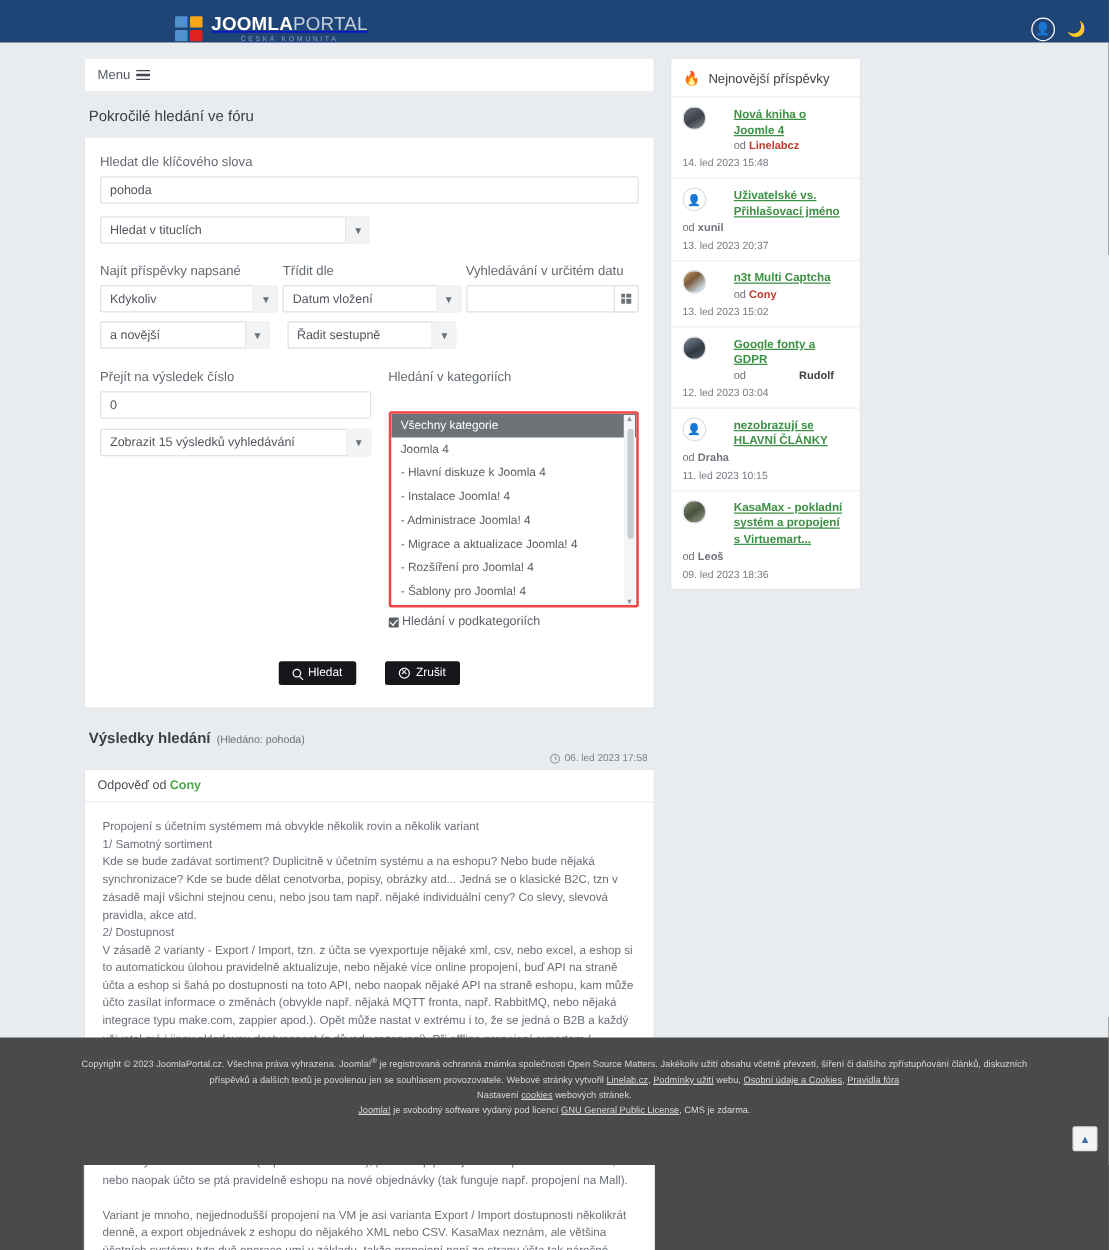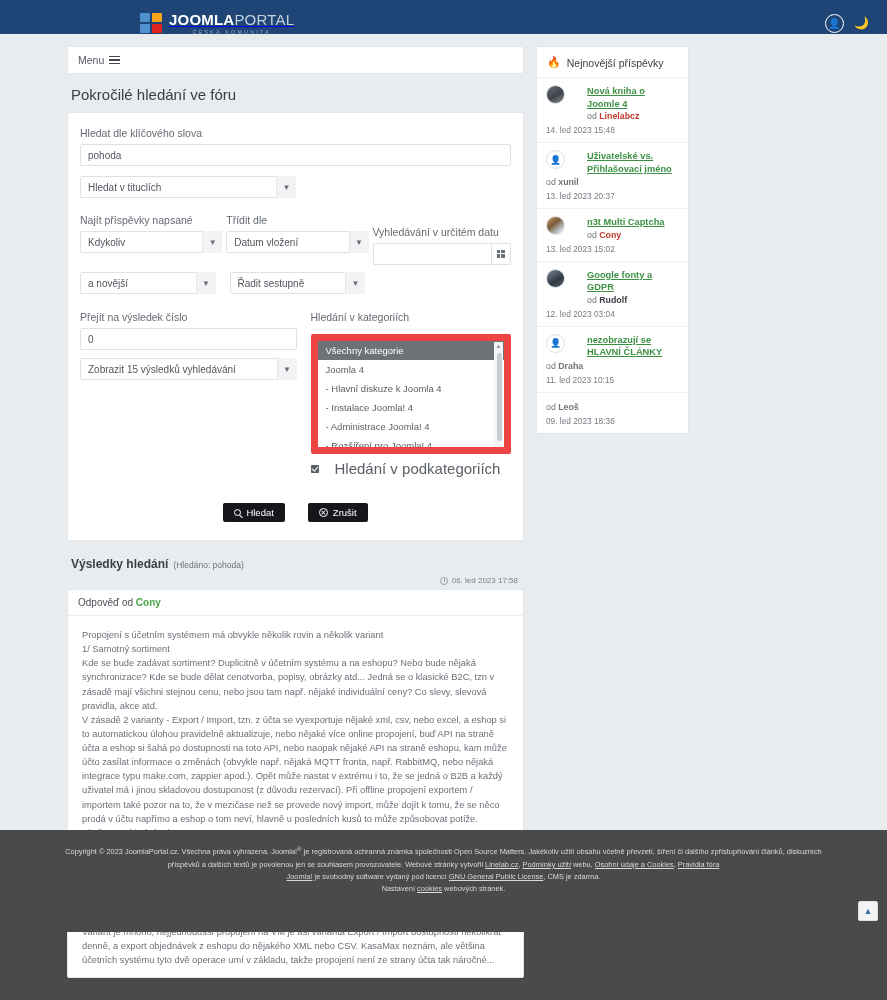--- a/index.html
+++ b/index.html
@@ -80,21 +80,21 @@
     padding: 7px 10px;
     display: flex; align-items: center; gap: 5px;
     font-size: 10.5px; color: #555b63;
     background: #fff;
     border: 1px solid #e4e6ea;
   }
   .hamburger { display: inline-flex; flex-direction: column; gap: 2px; }
   .hamburger i { display: block; width: 11px; height: 1.6px; background: #44484e; }
 
   .page-title {
-    font-size: 15px; color: #3a3e45; font-weight: normal;
+    font-size: 12px; color: #3a3e45; font-weight: normal;
     margin: 12px 0 9px 4px;
   }
 
   
   .formcard { padding: 14px 12px 14px 12px; }
   .lbl {
     font-size: 10.5px; color: #646a72; margin-bottom: 5px; display: block;
   }
   .inp {
     width: 100%; height: 22px;
@@ -112,21 +112,21 @@
   }
   .sel-arrow {
     position: absolute; right: 0; top: 0;
     width: 20px; height: 22px;
     background: #f2f3f5; border-left: 1px solid #e4e6ea;
     border-radius: 0 2px 2px 0;
     display: flex; align-items: center; justify-content: center;
     color: #6b7077; font-size: 8px;
   }
   .row-3 { display: flex; gap: 4px; margin-top: 16px; }
-  .c1 { width: 152px; } .c2 { width: 152px; } .c3 { width: 148px; margin-top: 12px; }
+  .c1 { width: 152px; } .c2 { width: 152px; } .c3 { width: 148px; }
   .row-3b { display: flex; gap: 14px; margin-top: 7px; }
   .date-wrap { position: relative; }
   .date-inp {
     width: 100%; height: 22px;
     border: 1px solid #dfe1e5; border-radius: 2px; background: #fff;
     padding: 0 26px 0 7px; font-size: 10px;
   }
   .cal-btn {
     position: absolute; right: 0; top: 0;
     width: 20px; height: 22px;
@@ -140,24 +140,24 @@
     gap: 1.3px;
   }
   .cal-glyph i { background: #6b7077; display: block; }
 
   .row-4 { display: flex; gap: 14px; margin-top: 17px; }
   .left-col { width: 230px; }
   .right-col { width: 213px; }
 
   
   .catbox {
-    border: 7px solid #ef4444; border-radius: 2px;
-    background: #fff; height: 120px;
+    border: 2px solid #ef4444; border-radius: 2px;
+    background: #fff; height: 157px;
     position: relative; overflow: hidden;
-    margin-top: 11px;
+    margin-top: 21px;
   }
   .catlist { padding: 0; }
   .catopt {
     font-size: 9.5px; color: #5a5f66;
     padding: 4px 8px 4px 8px;
     white-space: nowrap; overflow: hidden; text-overflow: ellipsis;
   }
   .catopt.sel-opt { background: #6e7277; color: #ffffff; }
   .catscroll {
     position: absolute; right: 1px; top: 1px;
@@ -165,22 +165,22 @@
     background: #f4f5f6;
     display: flex; flex-direction: column; justify-content: space-between;
     align-items: center;
   }
   .catscroll .arw { font-size: 6px; color: #8b9097; line-height: 8px; }
   .catthumb {
     position: absolute; right: 2.5px; top: 12px;
     width: 5px; height: 88px; background: #c8cbcf; border-radius: 3px;
   }
   .subcat {
-    margin-top: 6px; font-size: 15px; color: #5a5f66;
-    display: flex; align-items: center; gap: 16px;
+    margin-top: 6px; font-size: 10px; color: #5a5f66;
+    display: flex; align-items: center; gap: 3px;
   }
   .chk {
     width: 8px; height: 8px; background: #5a5f66; border-radius: 1px;
     position: relative; flex: none;
   }
   .chk::after {
     content: ""; position: absolute; left: 2px; top: 0.5px;
     width: 2.5px; height: 5px; border: solid #fff;
     border-width: 0 1.2px 1.2px 0; transform: rotate(42deg);
   }
@@ -275,21 +275,21 @@
   .avatar.a3 { background: linear-gradient(140deg,#cfa06a 0%,#7a5a3a 40%,#c7d3dd 80%); }
   .avatar.a4 { background: linear-gradient(150deg,#7d8a98 0%,#2f3740 60%,#5d6874 100%); }
   .avatar.a6 { background: linear-gradient(145deg,#7f8b6c 0%,#4a5240 50%,#9aa386 100%); }
   .si-texts { min-width: 0; }
   .si-link {
     font-size: 9.3px; color: #3c9144; text-decoration: underline;
     font-weight: bold; display: block; line-height: 1.35;
   }
   .si-by { font-size: 8.8px; color: #70757c; margin-top: 1px; }
   .si-by b.red { color: #c0392b; }
-  .si-by b.dark { color: #3c4046; }
+  .si-by b.dark { color: #3c4046; margin-left: 40px; }
   .si-date { font-size: 8.3px; color: #767b83; margin-top: 4px; }
   .si-by-out { font-size: 8.8px; color: #70757c; margin-top: 2px; }
 
   
   .footer {
     background: #4a4a4a;
     padding: 14px 60px 10px 60px;
     text-align: center;
     color: #d7d9dc;
     font-size: 7.4px;
@@ -420,20 +420,21 @@
 
           <div class="right-col">
             <label class="lbl">Hledání v kategoriích</label>
             <div class="catbox">
               <div class="catlist" id="catlist">
                   <div class="catopt sel-opt">Všechny kategorie</div>
                   <div class="catopt">Joomla 4</div>
                   <div class="catopt">- Hlavní diskuze k Joomla 4</div>
                   <div class="catopt">- Instalace Joomla! 4</div>
                   <div class="catopt">- Administrace Joomla! 4</div>
+                  <div class="catopt">- Migrace a aktualizace Joomla! 4</div>
                   <div class="catopt">- Rozšíření pro Joomla! 4</div>
                   <div class="catopt">- Šablony pro Joomla! 4</div>
                   <div class="catopt">- Čeština pro Joomla! 4 a její rozšíření</div>
                 </div>
               <div class="catscroll">
                 <span class="arw">▲</span>
                 <span class="arw">▼</span>
               </div>
               <div class="catthumb"></div>
             </div>
@@ -468,20 +469,21 @@
 
       <div class="post-card">
         <div class="post-head">
           <span>Odpověď od</span>
           <b>Cony</b>
         </div>
         <div class="post-body" id="postbody">
             <p>Propojení s účetním systémem má obvykle několik rovin a několik variant</p>
             <p>1/ Samotný sortiment</p>
             <p>Kde se bude zadávat sortiment? Duplicitně v účetním systému a na eshopu? Nebo bude nějaká synchronizace? Kde se bude dělat cenotvorba, popisy, obrázky atd... Jedná se o klasické B2C, tzn v zásadě mají všichni stejnou cenu, nebo jsou tam např. nějaké individuální ceny? Co slevy, slevová pravidla, akce atd.</p>
+            <p>2/ Dostupnost</p>
             <p>V zásadě 2 varianty - Export / Import, tzn. z účta se vyexportuje nějaké xml, csv, nebo excel, a eshop si to automatickou úlohou pravidelně aktualizuje, nebo nějaké více online propojení, buď API na  straně účta a eshop si šahá po dostupnosti na toto API, nebo naopak nějaké API na straně eshopu, kam může účto zasílat informace o změnách (obvykle např. nějaká MQTT fronta, např. RabbitMQ, nebo nějaká integrace typu make.com, zappier apod.). Opět může nastat v extrému i to, že se jedná o B2B a každý uživatel má i jinou skladovou dostuponost (z důvodu rezervací). Při offline propojení exportem / importem také pozor na to, že v mezičase než se provede nový import, může dojít k tomu, že se něco prodá v účtu napřímo a eshop o tom neví, hlavně u posledních kusů to může způsobovat potíže.</p>
             <p>3/ Přenos objednávek</p>
             <p>V účtu se předpokládám vystavují finální doklady, je potřeba odečíst sklad atd. Tzn. ideálně je potřeba přenést objednávku do účta. Buď opět export / import, nebo nějaké API propojení. Např ve VM jsem řešil připojení XML souboru s objednávkou ve formátu Abbry k emailu o info o objednávce. Api by pak mohlo být buď na straně účta (např. Pohoda to umí), pak eshop po objednávku pošle do tohoto API, nebo naopak účto se ptá pravidelně eshopu na nové objednávky (tak funguje např. propojení na Mall).</p>
             <p>&nbsp;</p>
             <p>Variant je mnoho, nejjednodušší propojení na VM je asi varianta Export / Import dostupnosti několikrát denně, a export objednávek z eshopu do nějakého XML nebo CSV. KasaMax neznám, ale většina účetních systému tyto dvě operace umí v základu, takže propojení není ze strany účta tak náročné...</p>
           </div>
 
       </div>
 
     </div>
@@ -533,36 +535,40 @@
             </div>
             <div class="side-item">
               <div class="si-top">
                 <div class="avatar generic">👤</div>
                 <div class="si-texts"><a class="si-link" href="#">nezobrazují se HLAVNÍ ČLÁNKY</a><span></span></div>
               </div>
               <div class="si-by-out">od <b class="dark">Draha</b></div>
               <div class="si-date">11. led 2023 10:15</div>
             </div>
             <div class="side-item">
+              <div class="si-top">
+                <div class="avatar a6"></div>
+                <div class="si-texts"><a class="si-link" href="#">KasaMax - pokladní systém a propojení s Virtuemart...</a><span></span></div>
+              </div>
               <div class="si-by-out">od <b class="dark">Leoš</b></div>
               <div class="si-date">09. led 2023 18:36</div>
             </div>
           </div>
       </div>
     </div>
 
   </div>
 
   <div class="footer">
     <div>
       <span>Copyright © 2023 JoomlaPortal.cz. Všechna práva vyhrazena. Joomla!</span><sup>®</sup><span> je registrovaná ochranná známka společnosti Open Source Matters. Jakékoliv užití obsahu včetně převzetí, šíření či dalšího zpřístupňování článků, diskuzních příspěvků a dalších textů je povolenou jen se souhlasem provozovatele. Webové stránky vytvořil </span><a href="#">Linelab.cz</a><span>, </span><a href="#">Podmínky užití</a><span> webu, </span><a href="#">Osobní údaje a Cookies</a><span>, </span><a href="#">Pravidla fóra</a>
     </div>
     <div>
-      <a href="#">Joomla!</a><span> je svobodný software vydaný pod licencí </span><a href="#">GNU General Public License</a><span>, CMS je zdarma.</span>
+      <span>Nastavení </span><a href="#">cookies</a><span> webových stránek.</span>
     </div>
     <div>
-      <span>Nastavení </span><a href="#">cookies</a><span> webových stránek.</span>
+      <a href="#">Joomla!</a><span> je svobodný software vydaný pod licencí </span><a href="#">GNU General Public License</a><span>, CMS je zdarma.</span>
     </div>
     <div class="totop">
       <span>▲</span>
     </div>
   </div>
 </div>
 
 </body></html>

